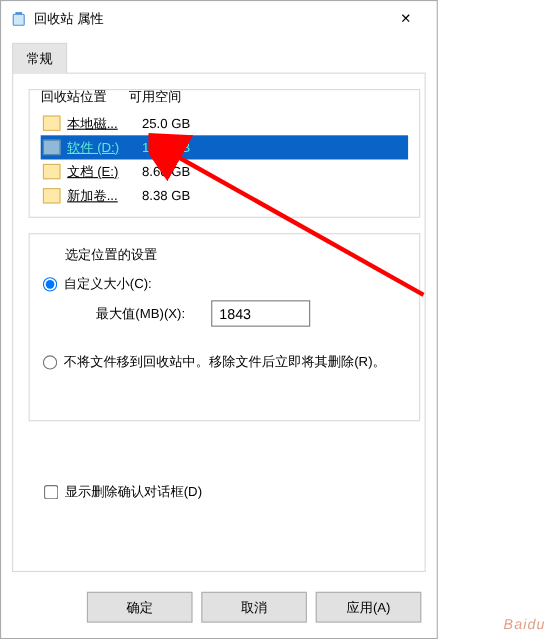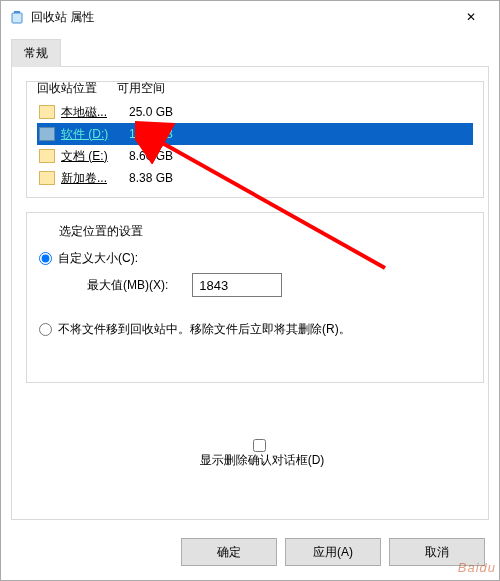--- a/index.html
+++ b/index.html
@@ -1,17 +1,17 @@
 <!DOCTYPE html>
 <html><head>
 <meta charset="utf-8">
 <style>
   * { box-sizing: border-box; margin: 0; padding: 0; font-family: "Microsoft YaHei", "Segoe UI", sans-serif; font-size: 12px; }
   body { background: #fff; width: 500px; height: 581px; overflow: hidden; }
-  .window { width: 500px; height: 581px; border: 1px solid #aaa; background: #fff; display: flex; flex-direction: column; }
+  .window { width: 398px; height: 581px; border: 1px solid #aaa; background: #fff; display: flex; flex-direction: column; }
   .titlebar { display: flex; align-items: center; height: 32px; padding: 0 8px; }
   .titlebar .icon { width: 16px; height: 16px; margin-right: 6px; }
   .titlebar .title { flex: 1; font-size: 12px; color: #000; }
   .titlebar .close { width: 40px; height: 28px; display: flex; align-items: center; justify-content: center; cursor: default; }
   .tabs { display: flex; padding: 6px 10px 0 10px; border-bottom: none; position: relative; }
   .tab { padding: 5px 12px 5px 12px; border: 1px solid #d9d9d9; border-bottom: none; background: #e5e5e5; position: relative; z-index: 2; font-size: 12px; cursor: default; }
   .tab-pane { margin: 0 10px 10px 10px; border: 1px solid #d9d9d9; padding: 14px 4px 14px 14px; margin-top: -1px; flex: 1; }
   .group { border: 1px solid #d9d9d9; padding: 8px 10px; margin-bottom: 14px; }
   .group-settings { border: 1px solid #d9d9d9; padding: 10px 12px 40px 12px; margin-bottom: 56px; position: relative; }
   .legend { position: relative; top: -16px; left: 16px; background: #fff; padding: 0 4px; display: inline-block; font-size: 12px; margin-top: 16px; }
@@ -21,21 +21,21 @@
   .drive-list { margin-top: 4px; }
   .drive-row { display: flex; align-items: center; height: 22px; padding: 0 2px; cursor: default; }
   .drive-row.selected { background: #0a64c8; color: #5eead4; }
   .drive-icon { width: 16px; height: 14px; background: #ffe9a8; border: 1px solid #d9b45f; margin-right: 6px; flex-shrink: 0; }
   .drive-name { width: 60px; white-space: nowrap; overflow: hidden; text-overflow: ellipsis; text-decoration: underline; }
   .drive-space { margin-left: 8px; }
   .radio-row { display: flex; align-items: center; margin: 4px 0; }
   .radio-row input { margin-right: 6px; }
   .maxrow { display: flex; align-items: center; margin: 6px 0 24px 48px; }
   .maxrow input[type=text] { width: 90px; height: 24px; border: 1px solid #7a7a7a; padding: 2px 6px; font-size: 13px; margin-left: 24px; }
-  .chk-row { display: flex; align-items: center; margin: 2px 0 2px 14px; flex-direction: column; }
+  .chk-row { display: flex; align-items: center; margin: 2px 0 2px 14px; }
   .chk-row input { margin-right: 6px; }
   .button-row { display: flex; justify-content: flex-end; gap: 8px; padding: 8px 14px 14px 0; margin-left: 12px; }
   .button-row button { width: 96px; height: 28px; border: 1px solid #adadad; background: #e1e1e1; font-size: 12px; cursor: default; }
   .arrow-svg { position: absolute; pointer-events: none; z-index: 10; left: 135px; top: 118px; }
   .watermark { position: absolute; right: 4px; bottom: 6px; color: #c2410c; font-size: 13px; font-style: italic; letter-spacing: 1px; opacity: 0.5; }
 </style>
 </head>
 <body>
 
 <div class="window">
@@ -107,22 +107,22 @@
     </div>
 
     <label class="chk-row">
       <input type="checkbox" style="">
       <span>显示删除确认对话框(D)</span>
     </label>
   </div>
 
   <div class="button-row">
     <button>确定</button>
+    <button>取消</button>
     <button>应用(A)</button>
-    <button>取消</button>
   </div>
 
   <svg class="arrow-svg" width="270" height="170">
     <defs>
       <marker id="ah" markerWidth="12" markerHeight="12" refX="2" refY="6" orient="auto">
         <path d="M0,0 L12,6 L0,12 Z" fill="#ff0000"></path>
       </marker>
     </defs>
     <line x1="250" y1="150" x2="22" y2="22" stroke="#ff0000" stroke-width="4" marker-end="url(#ah)"></line>
   </svg>

